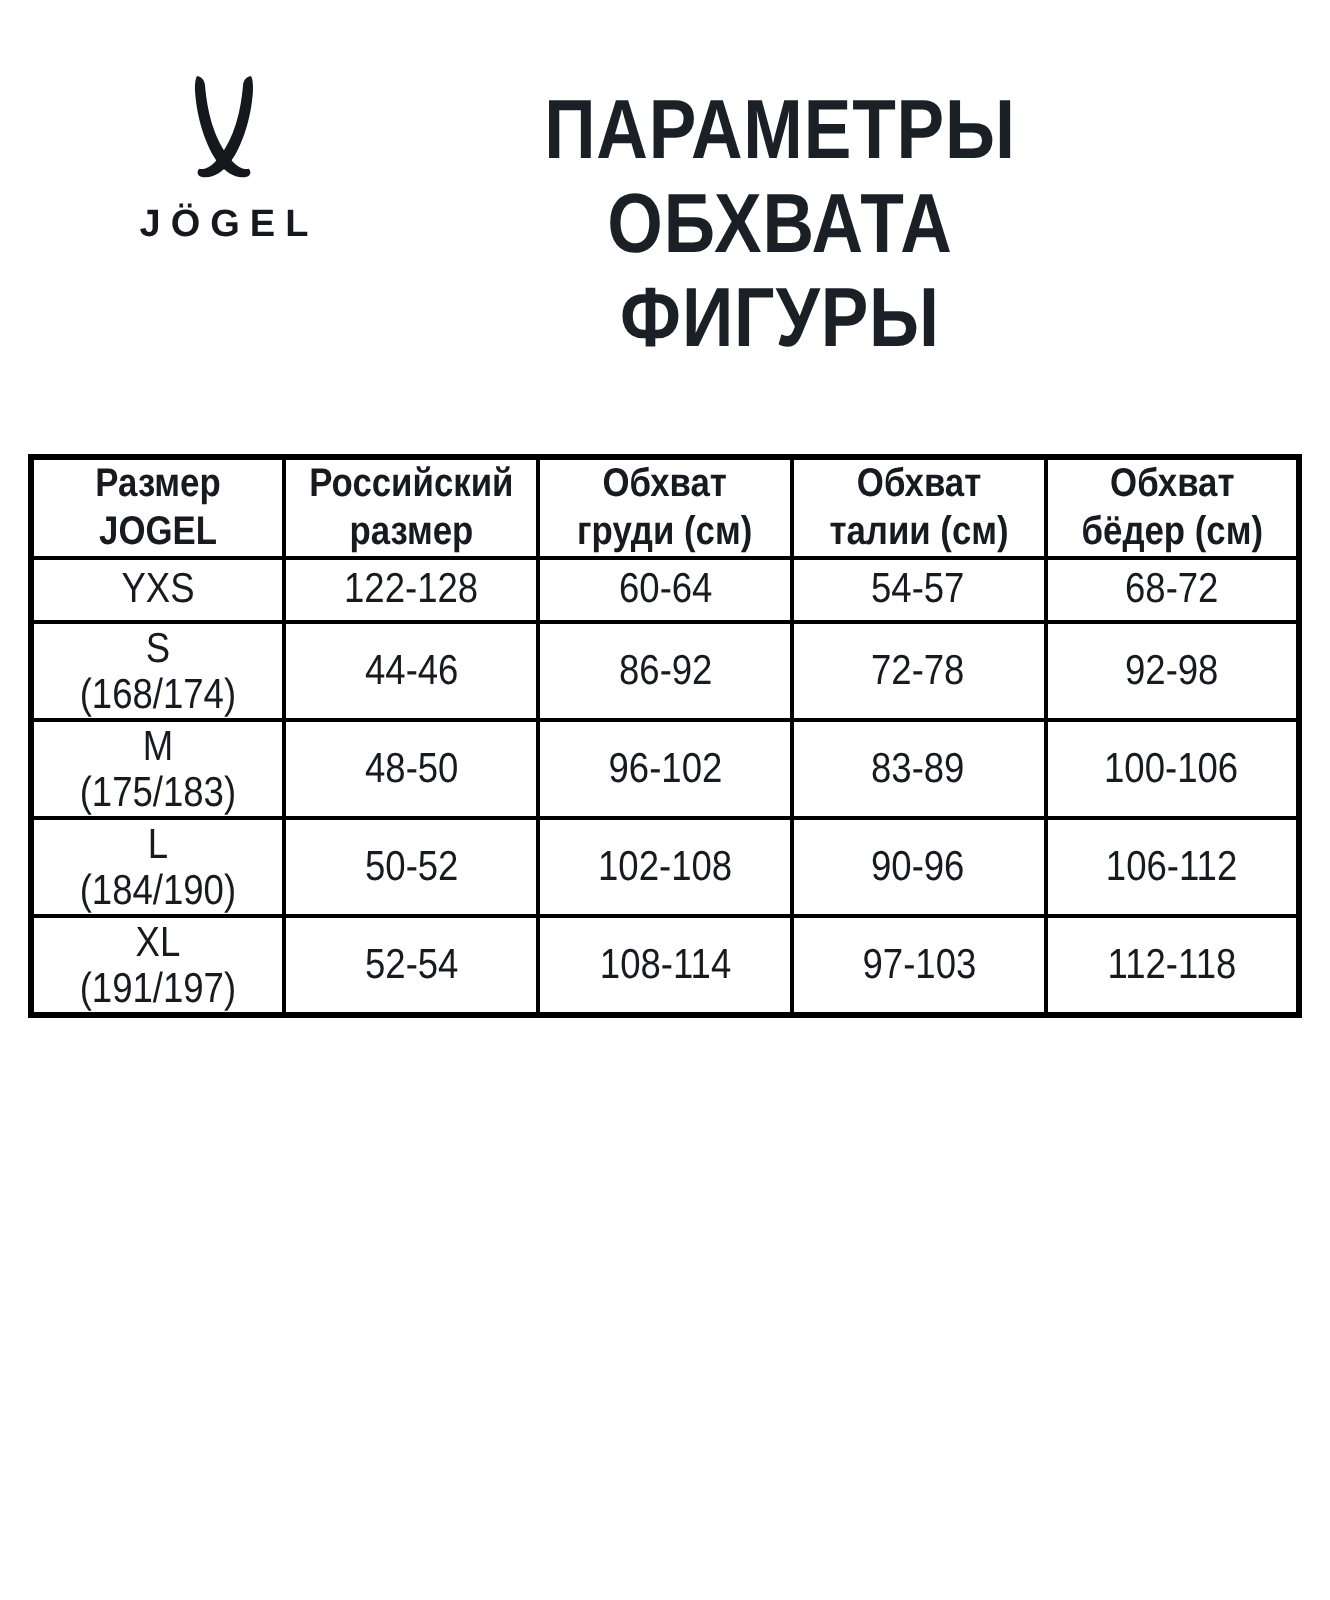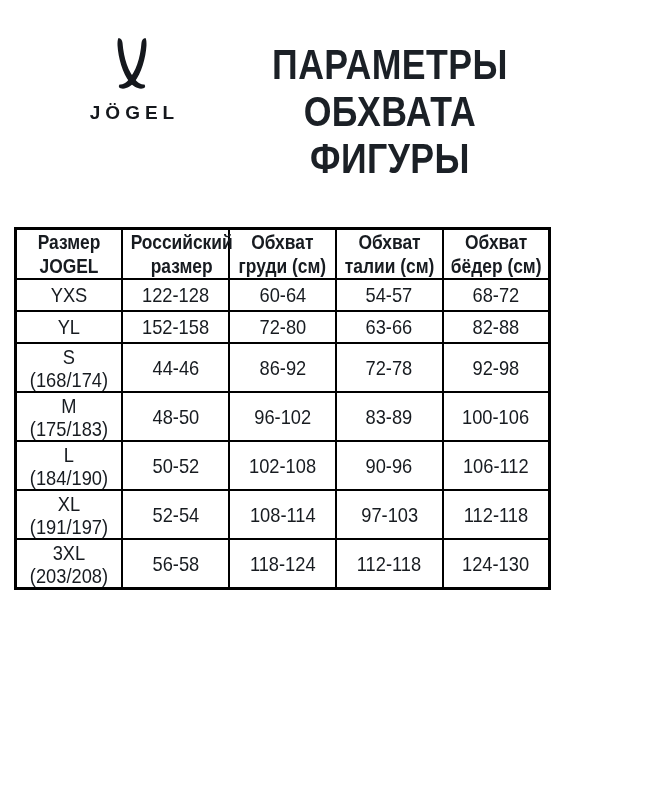--- a/index.html
+++ b/index.html
@@ -9,21 +9,21 @@
     height: 800px;
     background: #ffffff;
     font-family: "Liberation Sans", sans-serif;
     color: #171b20;
     overflow: hidden;
   }
 
   
   .logo {
     position: absolute;
-    left: 88px;
+    left: 68px;
     top: 38px;
     width: 88px;
     text-align: center;
   }
   .logo svg { display: block; margin: 0 auto; }
   .wordmark {
     margin-top: 11px;
     font-size: 19px;
     font-weight: bold;
     letter-spacing: 5px;
@@ -46,21 +46,21 @@
     transform: scaleX(0.85);
     transform-origin: 50% 50%;
     letter-spacing: 0.5px;
   }
 
   
   .size-table {
     position: absolute;
     left: 14px;
     top: 227px;
-    width: 537px;
+    width: 637px;
     border-collapse: collapse;
     table-layout: fixed;
     border: 3px solid #000000;
   }
   .size-table th, .size-table td {
     border: 2px solid #000000;
     text-align: center;
     vertical-align: middle;
     padding: 0;
   }
@@ -122,27 +122,20 @@
       </tr>
     </thead>
     <tbody>
       <tr class="r1">
         <td><span class="ct">YXS</span></td>
         <td><span class="ct">122-128</span></td>
         <td><span class="ct">60-64</span></td>
         <td><span class="ct">54-57</span></td>
         <td><span class="ct">68-72</span></td>
       </tr>
-      <tr class="r1">
-        <td><span class="ct">YL</span></td>
-        <td><span class="ct">152-158</span></td>
-        <td><span class="ct">72-80</span></td>
-        <td><span class="ct">63-66</span></td>
-        <td><span class="ct">82-88</span></td>
-      </tr>
       <tr class="r2">
         <td><span class="ct">S
 (168/174)</span></td>
         <td><span class="ct">44-46</span></td>
         <td><span class="ct">86-92</span></td>
         <td><span class="ct">72-78</span></td>
         <td><span class="ct">92-98</span></td>
       </tr>
       <tr class="r2">
         <td><span class="ct">M
@@ -161,24 +154,16 @@
         <td><span class="ct">106-112</span></td>
       </tr>
       <tr class="r2">
         <td><span class="ct">XL
 (191/197)</span></td>
         <td><span class="ct">52-54</span></td>
         <td><span class="ct">108-114</span></td>
         <td><span class="ct">97-103</span></td>
         <td><span class="ct">112-118</span></td>
       </tr>
-      <tr class="r2">
-        <td><span class="ct">3XL
-(203/208)</span></td>
-        <td><span class="ct">56-58</span></td>
-        <td><span class="ct">118-124</span></td>
-        <td><span class="ct">112-118</span></td>
-        <td><span class="ct">124-130</span></td>
-      </tr>
     </tbody>
   </table>
 
 </div>
 
 </body></html>

